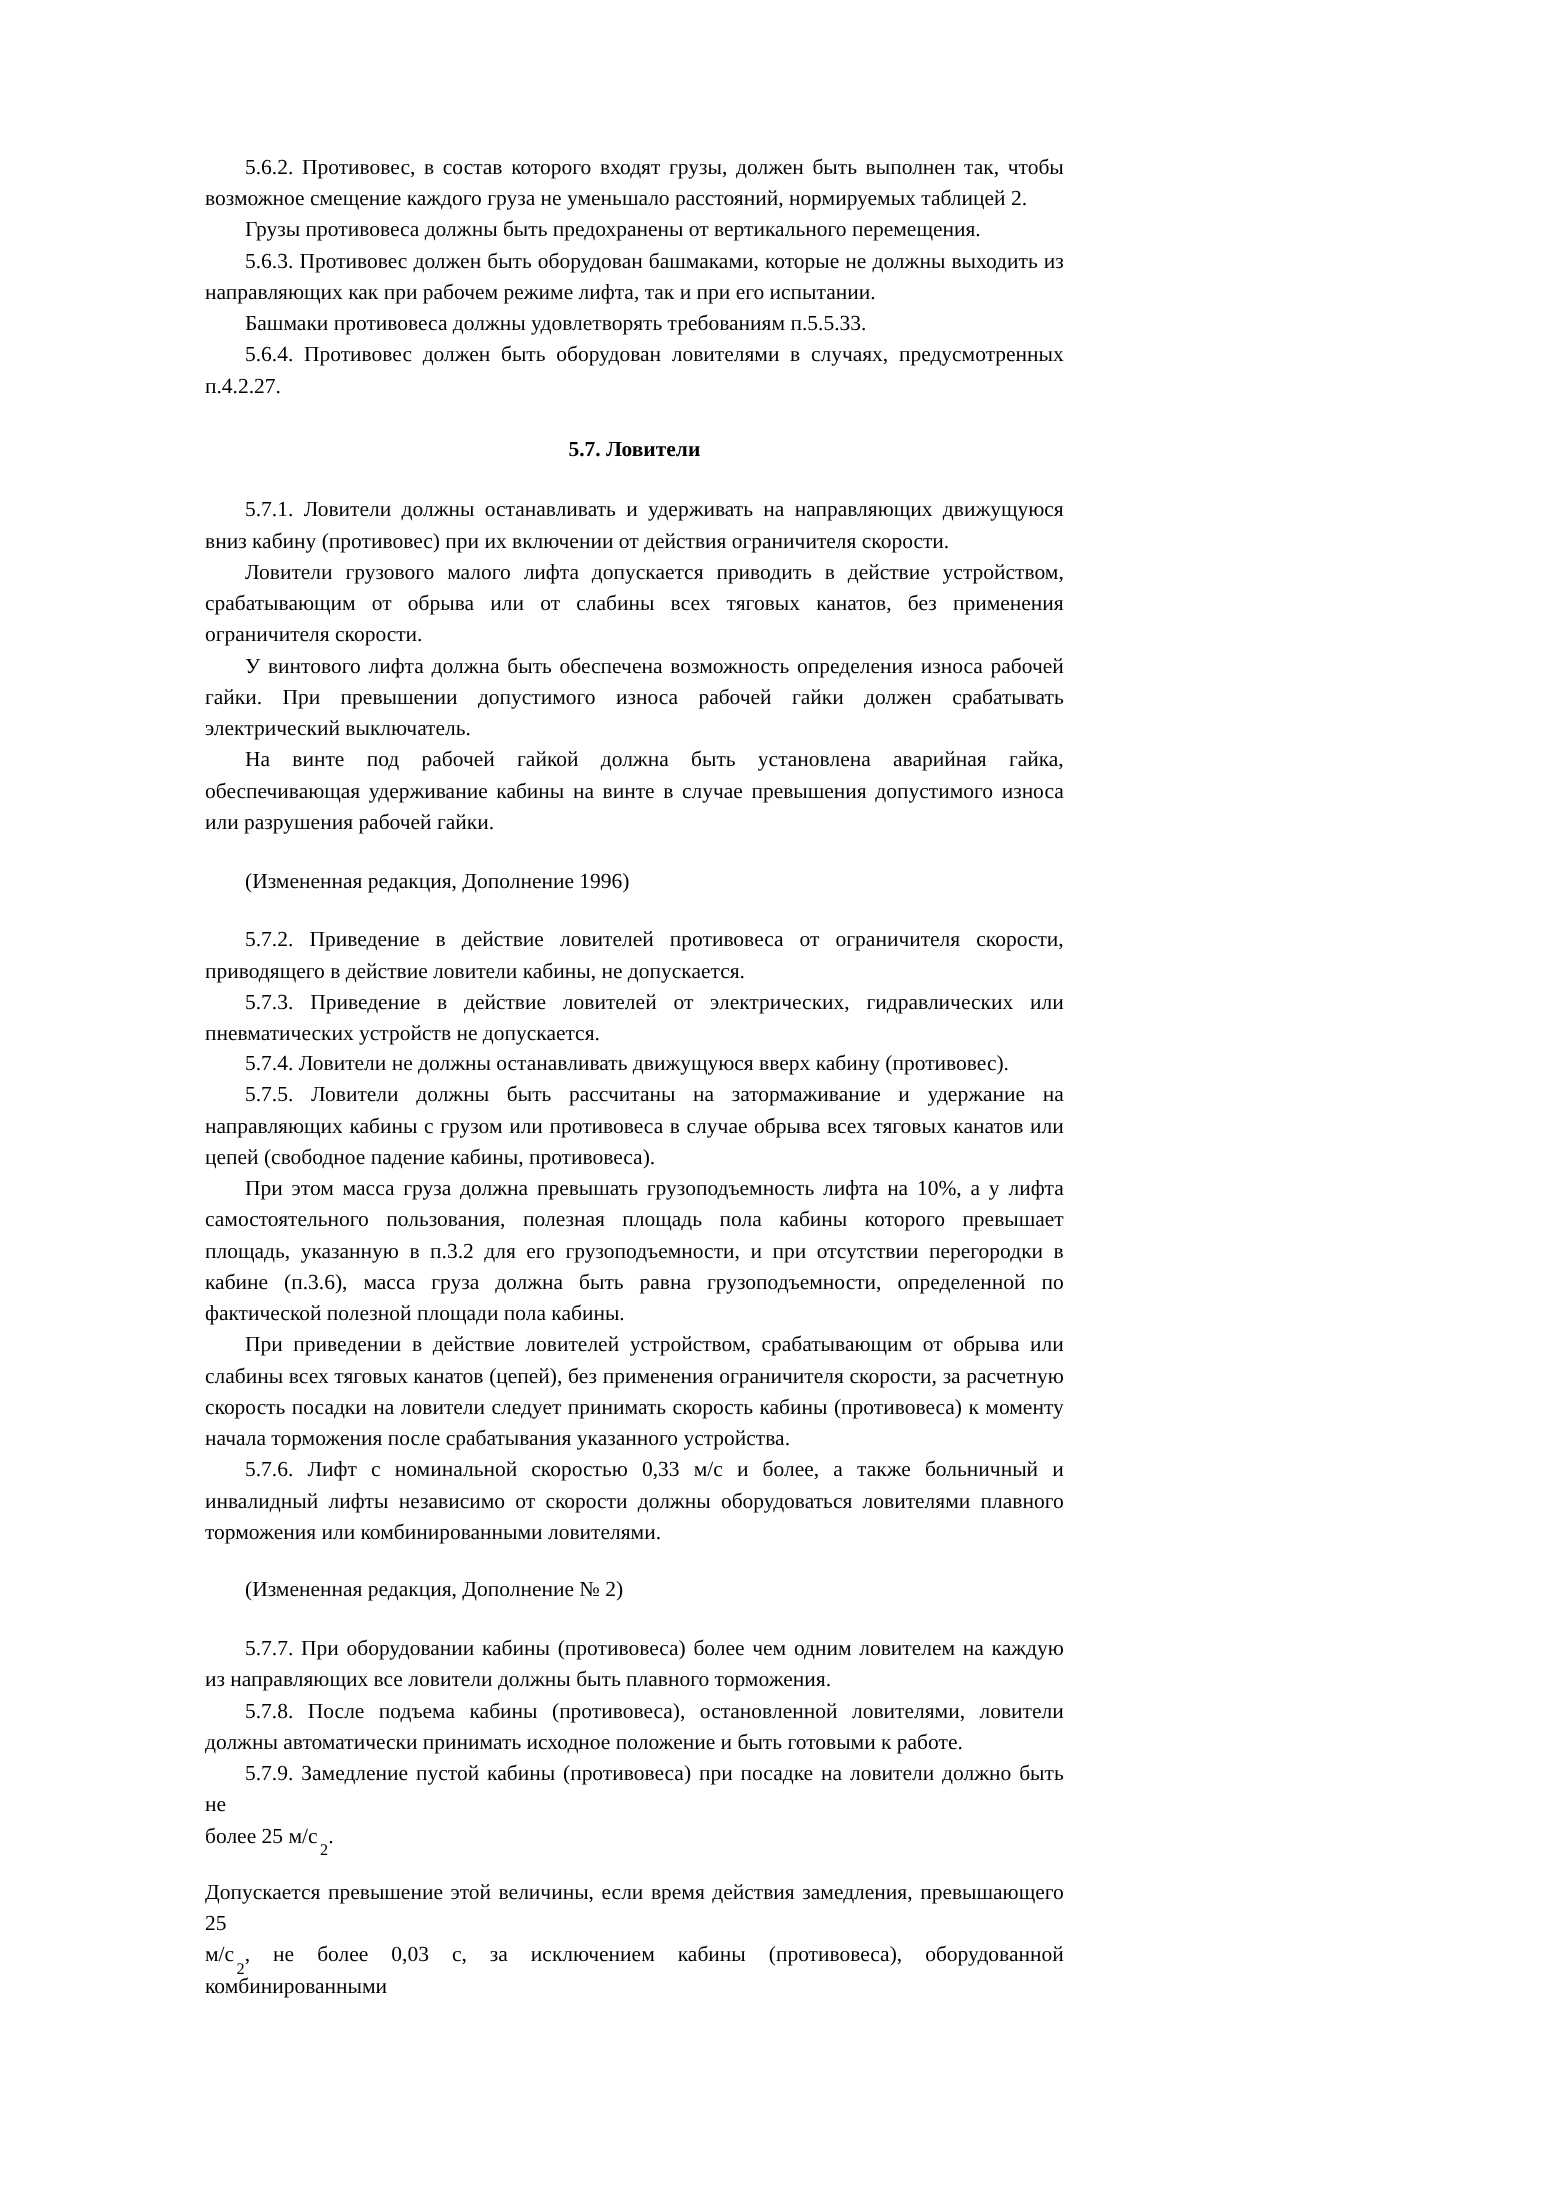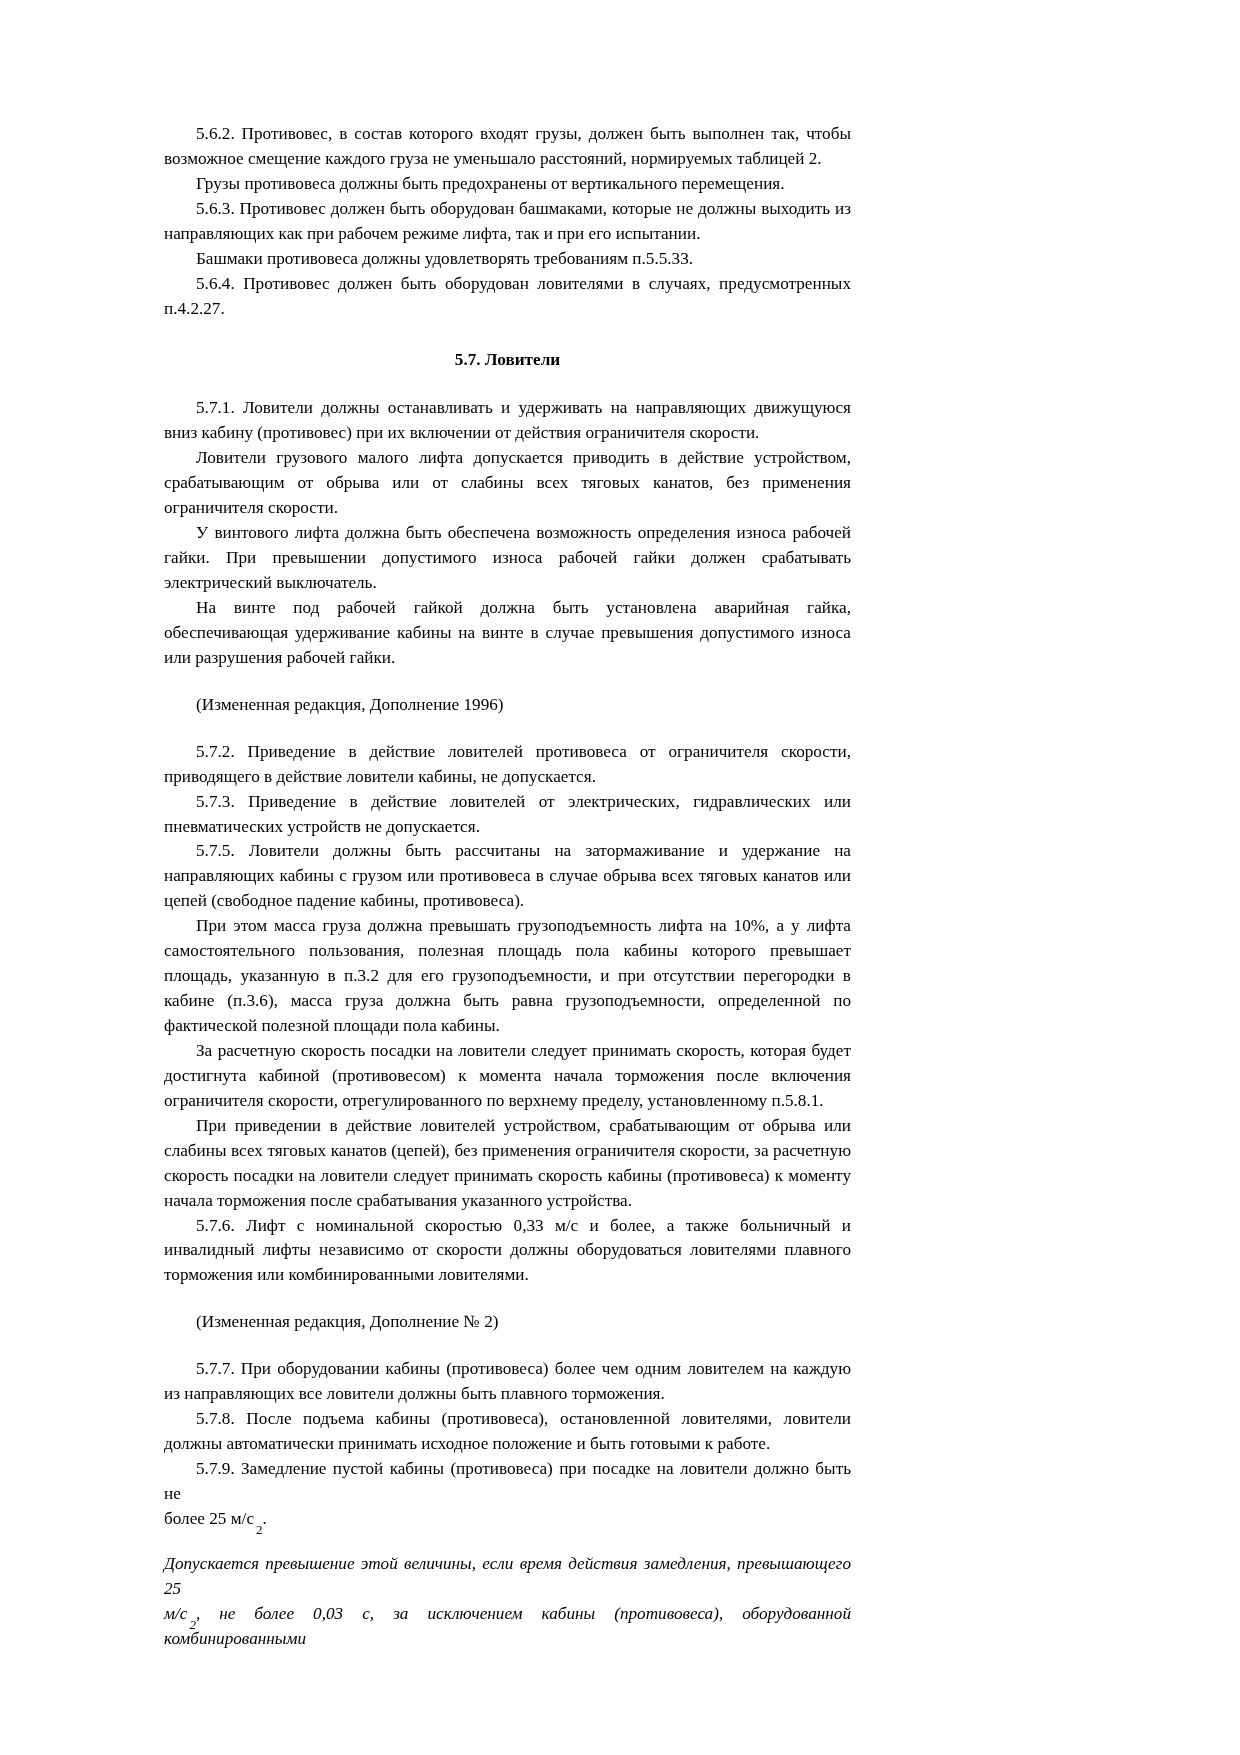--- a/index.html
+++ b/index.html
@@ -55,21 +55,20 @@
   .sub-two {
     display: inline-block;
     font-size: 13px;
     margin-left: 2px;
     position: relative;
     top: 10px;
   }
   .tail-line {
     text-indent: 0;
     text-align: justify;
-    font-style: italic;
   }
 </style>
 </head>
 <body>
 
 <div class="page">
   <div class="doc-body">
 
     <p class="para">5.6.2. Противовес, в состав которого входят  грузы,   должен   быть выполнен так, чтобы возможное смещение каждого груза  не  уменьшало расстояний, нормируемых таблицей 2.</p>
     <p class="para">Грузы противовеса должны быть предохранены  от  вертикального перемещения.</p>
@@ -81,23 +80,23 @@
 
     <p class="para">5.7.1. Ловители должны останавливать и удерживать на направляющих движущуюся вниз кабину (противовес) при их включении от действия ограничителя скорости.</p>
     <p class="para">Ловители грузового малого лифта допускается приводить в  действие  устройством, срабатывающим от обрыва или от слабины  всех  тяговых канатов, без применения ограничителя скорости.</p>
     <p class="para">У винтового лифта должна быть обеспечена возможность определения износа рабочей гайки. При превышении допустимого износа рабочей гайки должен срабатывать электрический выключатель.</p>
     <p class="para">На винте под рабочей гайкой должна быть установлена аварийная гайка, обеспечивающая удерживание кабины на винте в случае превышения допустимого износа или разрушения рабочей гайки.</p>
 
     <p class="bold-note">(Измененная редакция, Дополнение 1996)</p>
 
     <p class="para">5.7.2. Приведение в действие ловителей противовеса от ограничителя скорости, приводящего в действие ловители кабины,  не допускается.</p>
     <p class="para">5.7.3.  Приведение  в  действие  ловителей  от  электрических,  гидравлических  или пневматических устройств не допускается.</p>
+    <p class="para">5.7.4. Ловители не должны останавливать движущуюся  вверх  кабину (противовес).</p>
     <p class="para">5.7.5. Ловители   должны   быть   рассчитаны   на   затормаживание     и удержание на направляющих кабины с грузом или противовеса  в  случае обрыва всех тяговых канатов  или цепей (свободное  падение  кабины, противовеса).</p>
     <p class="para">При этом масса груза должна превышать грузоподъемность лифта   на 10%, а у лифта самостоятельного пользования, полезная площадь  пола кабины  которого превышает площадь, указанную в п.3.2 для его грузоподъемности, и при отсутствии перегородки в кабине (п.3.6), масса груза должна быть равна грузоподъемности, определенной по фактической полезной площади пола кабины.</p>
-    <p class="para">За расчетную скорость посадки на ловители следует принимать скорость, которая будет достигнута кабиной (противовесом)    к момента начала    торможения после включения ограничителя скорости, отрегулированного по верхнему пределу, установленному п.5.8.1.</p>
     <p class="para">При приведении в действие ловителей устройством, срабатывающим от обрыва или слабины всех тяговых канатов (цепей), без применения ограничителя скорости, за расчетную скорость посадки на  ловители следует принимать скорость  кабины (противовеса)  к  моменту  начала торможения после срабатывания указанного устройства.</p>
     <p class="para">5.7.6. Лифт с номинальной скоростью 0,33 м/с и более, а также больничный и инвалидный лифты независимо от скорости должны оборудоваться ловителями плавного торможения или комбинированными ловителями.</p>
 
     <p class="bold-note">(Измененная редакция, Дополнение № 2)</p>
 
     <p class="para">5.7.7. При оборудовании  кабины (противовеса) более чем одним ловителем на каждую из направляющих все ловители должны быть плавного торможения.</p>
     <p class="para">5.7.8. После подъема кабины (противовеса), остановленной ловителями, ловители должны автоматически принимать исходное положение и быть готовыми к работе.</p>
 
     <p class="para"><span>5.7.9. Замедление пустой  кабины  (противовеса)  при  посадке  на ловители должно быть не</span></p>
     <p class="para-noindent"><span>более 25 м/с</span><span class="sub-two">2</span><span>.</span></p>

